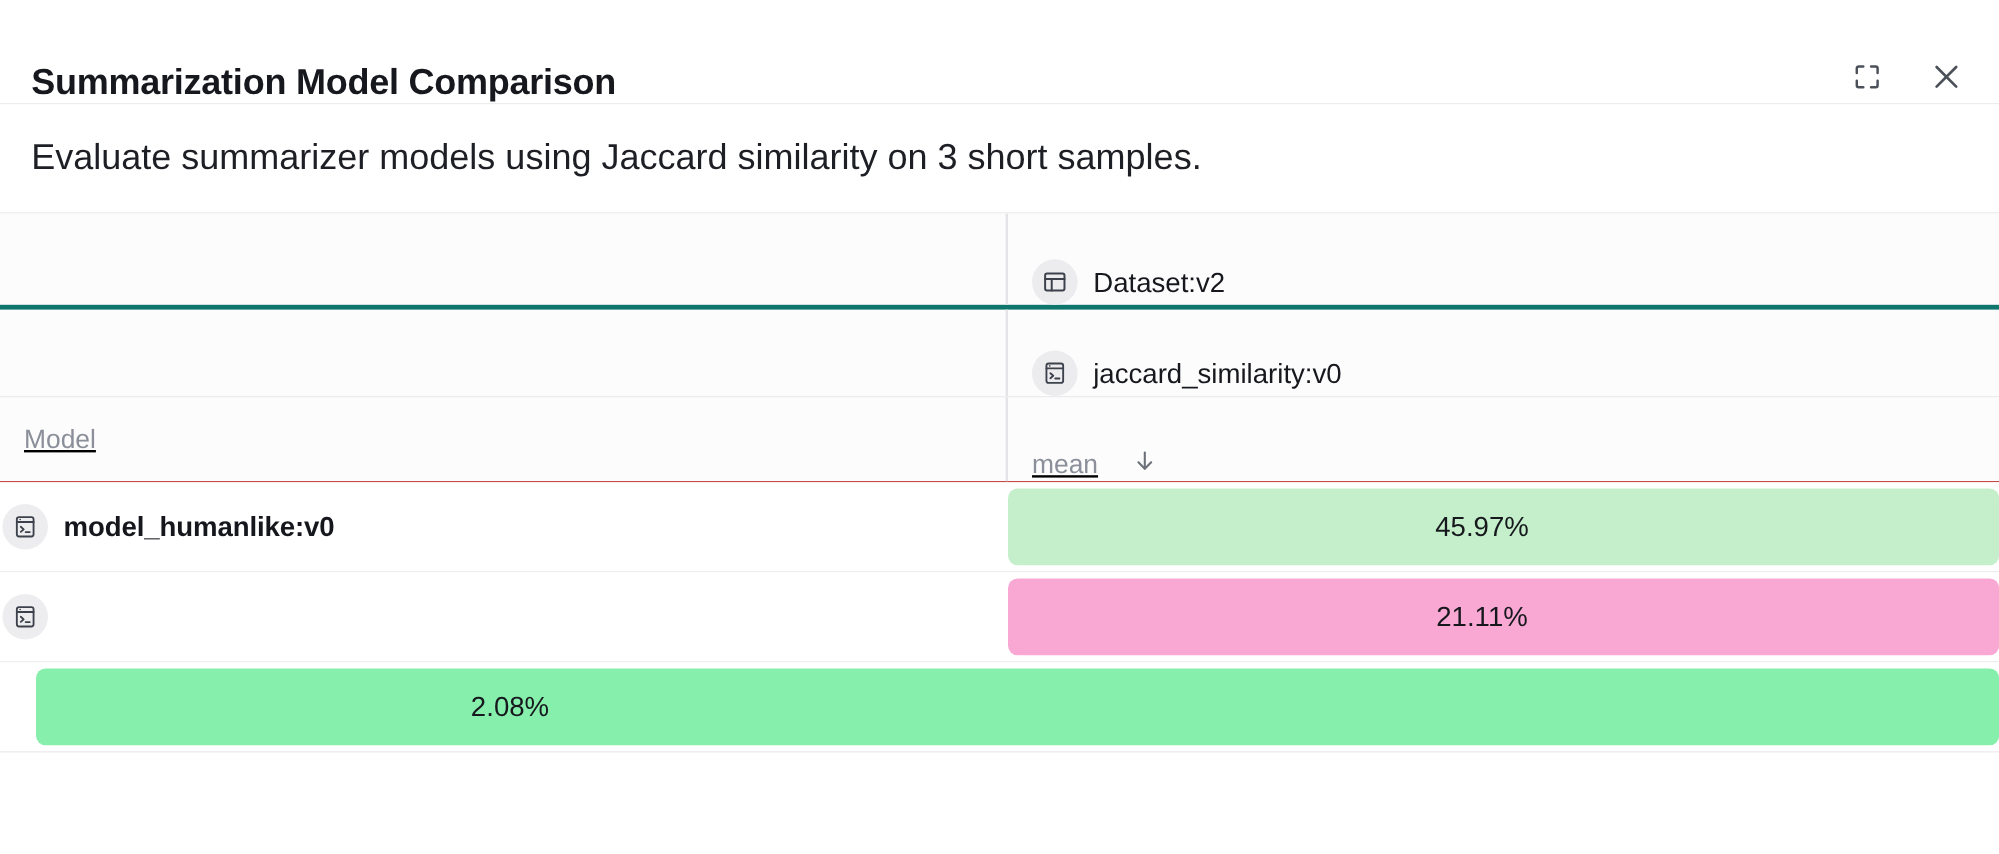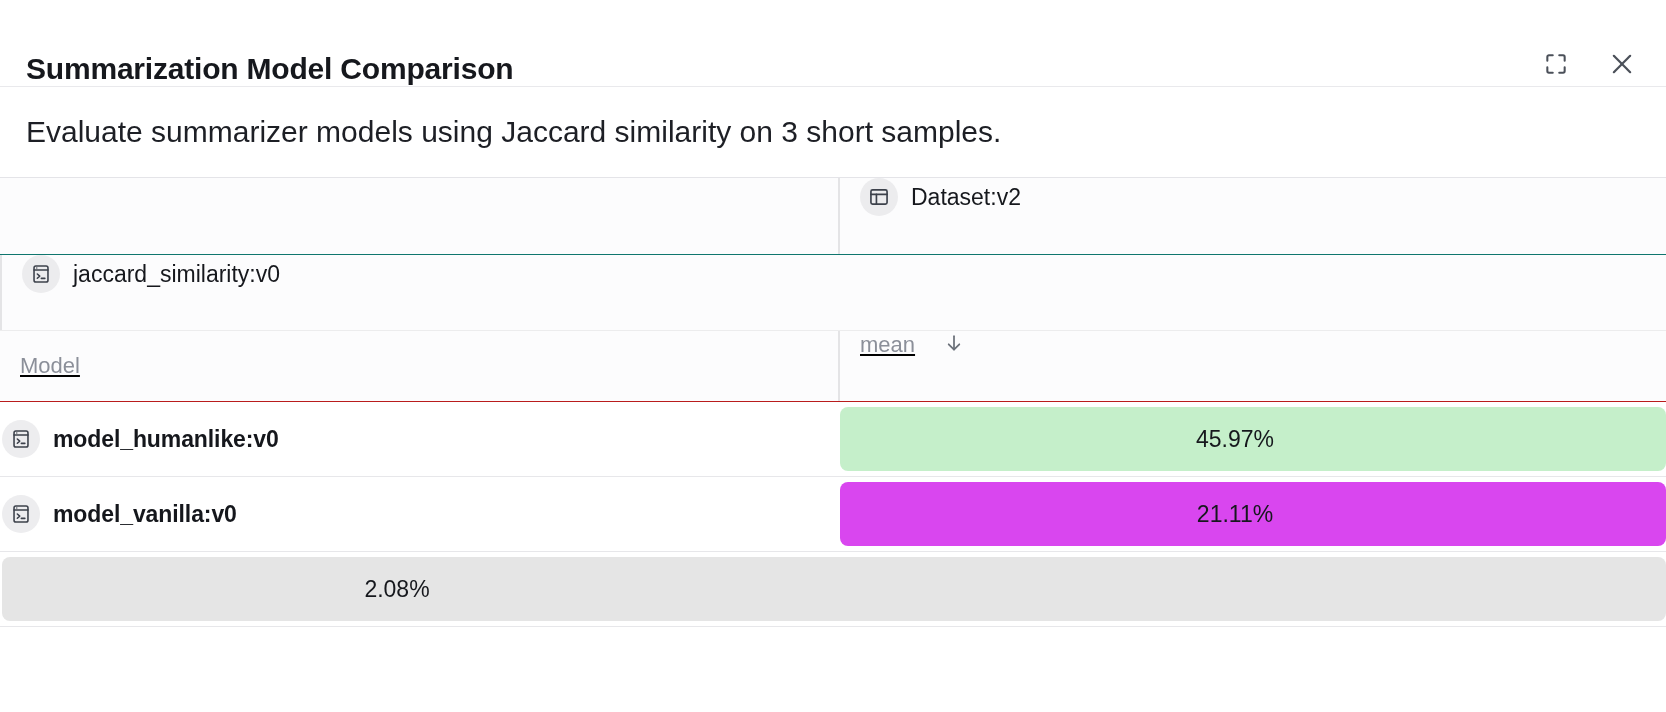--- a/index.html
+++ b/index.html
@@ -85,37 +85,37 @@
   .thead {
     background: #fcfcfd;
   }
 
   .hrow {
     display: flex;
     align-items: stretch;
     width: 100%;
   }
   .hrow.row-dataset { height: 76px; }
-  .hrow.row-metric  { height: 76px; border-top: 1px solid #0f766e; flex-direction: column; }
+  .hrow.row-metric  { height: 76px; border-top: 4px solid #0f766e; }
   .hrow.row-cols    { height: 72px; border-top: 1px solid #ececed; border-bottom: 1px solid #b91c1c; text-decoration: underline; }
 
   .hrow.row-dataset .hcell-right,
   .hrow.row-metric  .hcell-right { border-top: 0; }
 
   .hcell-left {
     width: 838px;
     min-width: 838px;
     display: flex;
     align-items: center;
     padding-left: 20px;
   }
   .hcell-right {
     flex: 1;
     display: flex;
-    align-items: flex-start;
+    align-items: flex-end;
     padding-left: 20px;
     border-left: 2px solid #e4e4e6;
   }
   .row-cols .hcell-right { border-left: 2px solid #e4e4e6; }
 
   
   .row-dataset .hcell-right { position: relative; }
 
   .chip {
     display: flex;
@@ -325,32 +325,31 @@
         <div class="cell-model">
           <span class="model-icon">
             <svg width="22" height="22" viewBox="0 0 24 24" fill="none" stroke="#3c414b" stroke-width="1.7" stroke-linecap="round" stroke-linejoin="round">
               <rect x="4.4" y="3.2" width="15.2" height="17.6" rx="2"></rect>
               <path d="M4.4 7.6 H19.6"></path>
               <circle cx="7.4" cy="5.4" r="0.75" fill="#3c414b" stroke="none"></circle>
               <path d="M8 12 L10.6 14.3 L8 16.6"></path>
               <path d="M12.4 16.8 H16.2"></path>
             </svg>
           </span>
-          <span class="model-label">model_vanilla:v0</span>
         </div>
         <div class="cell-value">
-          <div class="value-bar" style="background: #d946ef;">
+          <div class="value-bar" style="background: #f9a8d4;">
             <span class="value-text">21.11%</span>
           </div>
         </div>
       </div>
 
       <div class="trow">
         <div class="cell-value">
-          <div class="value-bar" style="background: #e5e5e5;">
+          <div class="value-bar" style="background: #86efac; margin-left: 28px;">
             <span class="value-text">2.08%</span>
           </div>
         </div>
       </div>
 
     </div>
 
   </div>
 </div>
 

